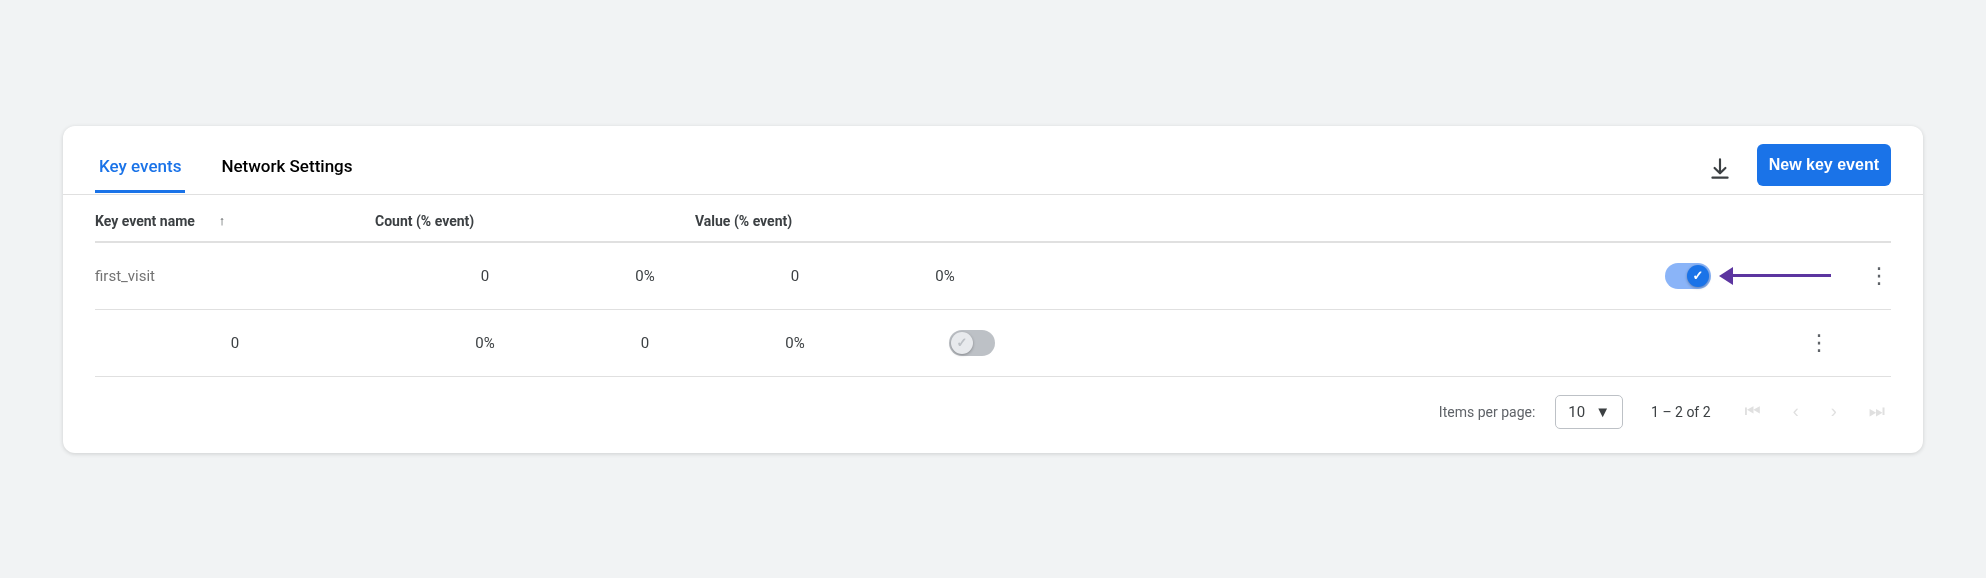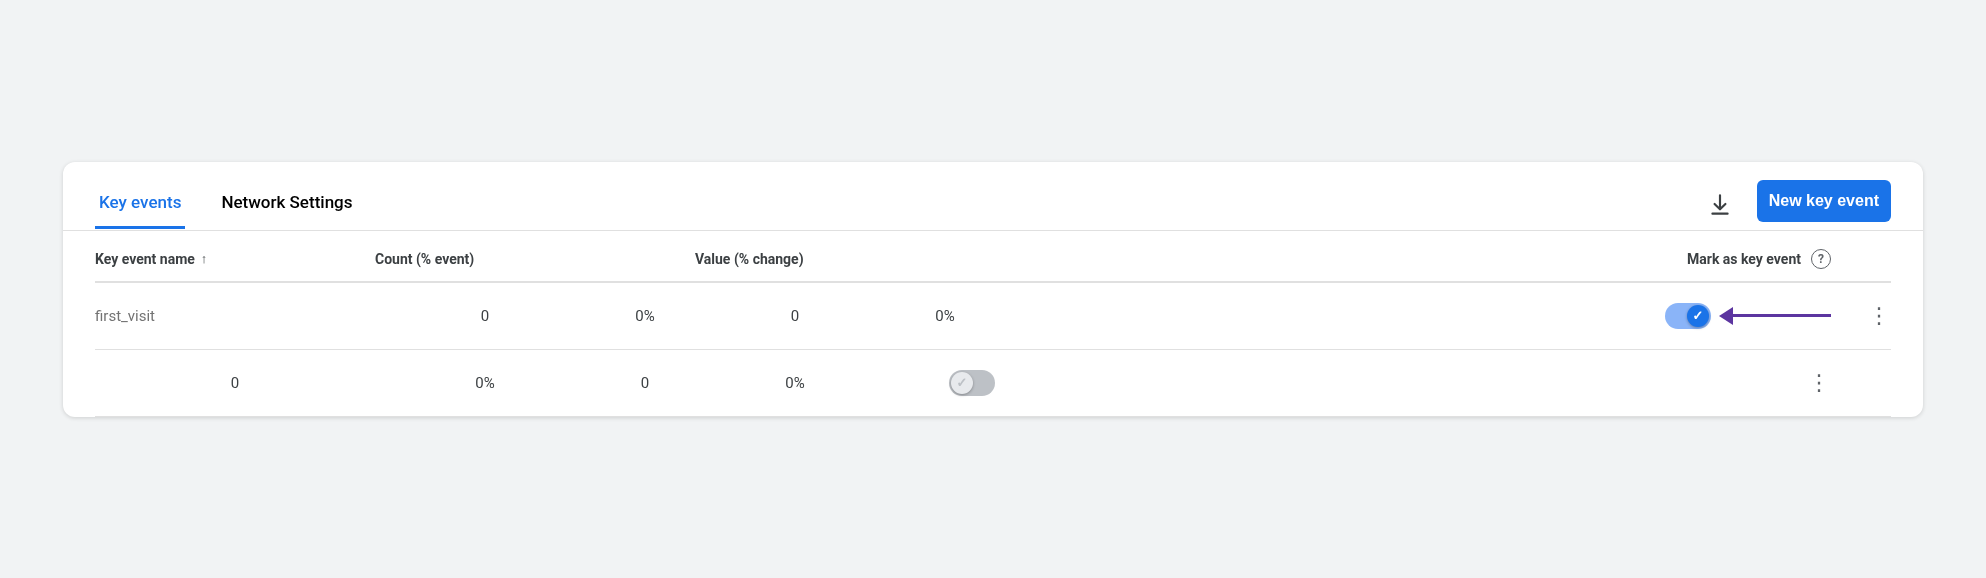--- a/index.html
+++ b/index.html
@@ -77,21 +77,21 @@
       align-items: center;
       padding: 18px 0 12px 0;
       border-bottom: 2px solid #e0e0e0;
     }
     .table-header-cell {
       font-size: 14px;
       font-weight: 700;
       color: #3c4043;
       display: flex;
       align-items: center;
-      gap: 6px;
+      gap: 24px;
     }
     .sort-icon {
       font-size: 13px;
       color: #3c4043;
     }
     .table-header-cell.right { justify-content: flex-end; }
     .table-row {
       display: grid;
       grid-template-columns: 280px 220px 100px 200px 100px 1fr 60px;
       align-items: center;
@@ -275,27 +275,23 @@
     <div class="table-header">
       <div class="table-header-cell">
         <span>Key event name</span>
         <span class="sort-icon">↑</span>
       </div>
       <div class="table-header-cell">
         <span>Count (% event)</span>
       </div>
       <div class="table-header-cell"></div>
       <div class="table-header-cell">
-        <span>Value (% change)</span>
+        <span>Value (% event)</span>
       </div>
       <div class="table-header-cell"></div>
-      <div class="table-header-cell right">
-        <span>Mark as key event</span>
-        <span class="help-icon">?</span>
-      </div>
       <div class="table-header-cell"></div>
     </div>
 
     <div class="table-row">
       <div class="cell cell-name">first_visit</div>
       <div class="cell center">0</div>
       <div class="cell center">0%</div>
       <div class="cell center">0</div>
       <div class="cell center">0%</div>
       <div class="cell right">
@@ -329,14 +325,26 @@
               <span class="check-icon-gray">✓</span>
             </div>
           </div>
         </div>
       </div>
       <div class="cell right">
         <div class="more-menu">⋮</div>
       </div>
     </div>
 
+    <div class="table-footer">
+      <span class="items-per-page-label">Items per page:</span>
+      <div class="items-per-page-select">
+        <span>10</span>
+        <span>▼</span>
+      </div>
+      <span class="page-info">1 – 2 of 2</span>
+      <button class="nav-btn disabled" aria-label="First page">⏮</button>
+      <button class="nav-btn disabled" aria-label="Previous page">‹</button>
+      <button class="nav-btn disabled" aria-label="Next page">›</button>
+      <button class="nav-btn disabled" aria-label="Last page">⏭</button>
+    </div>
   </div>
 </div>
 
 </body></html>

